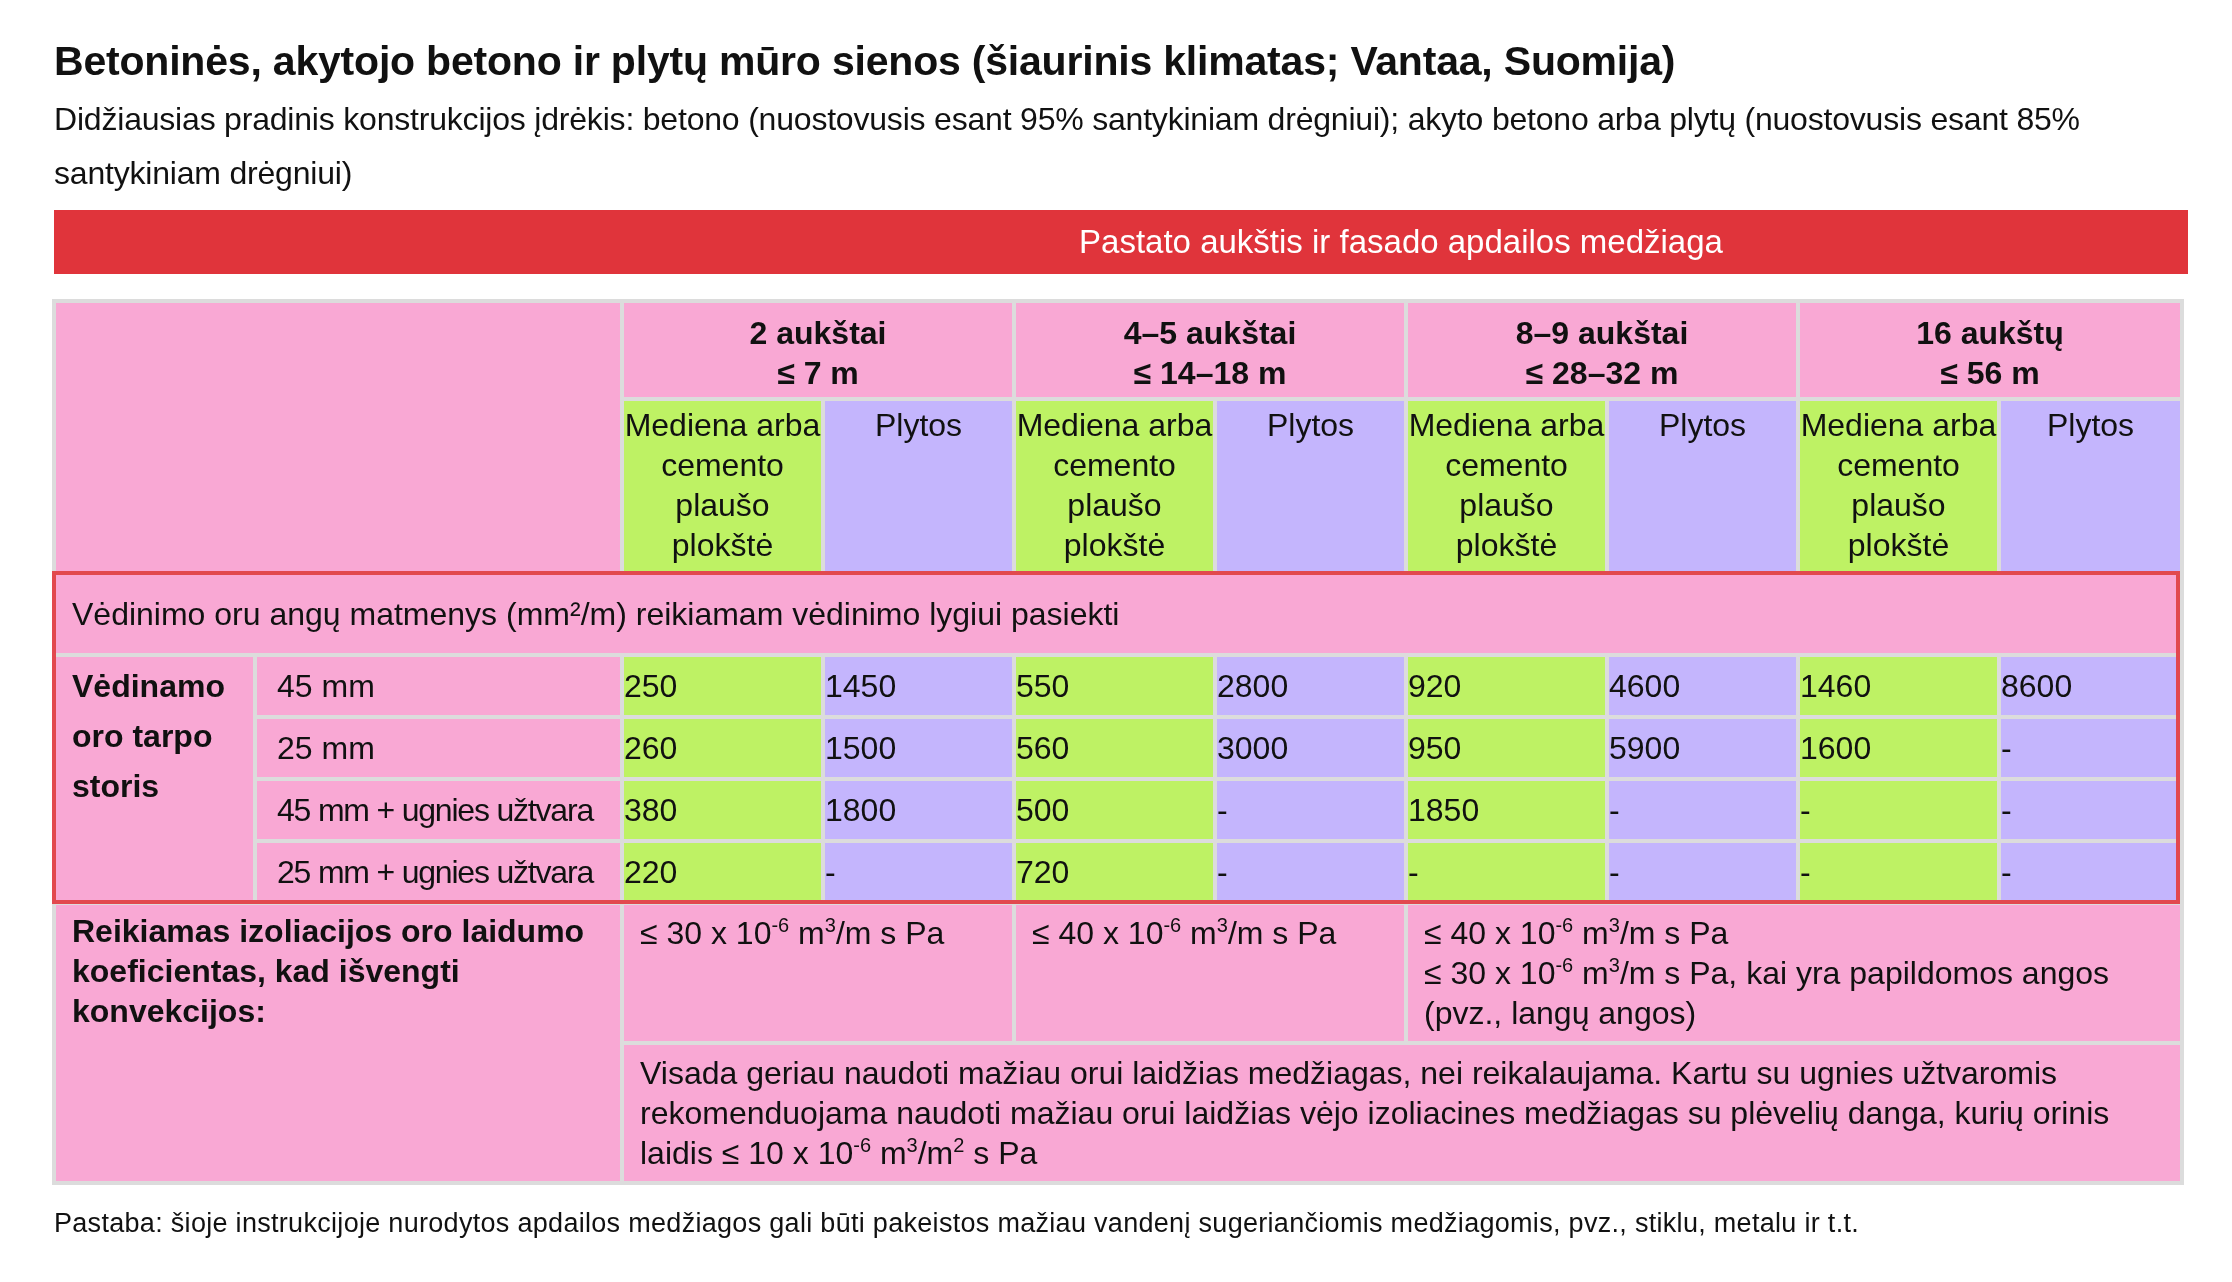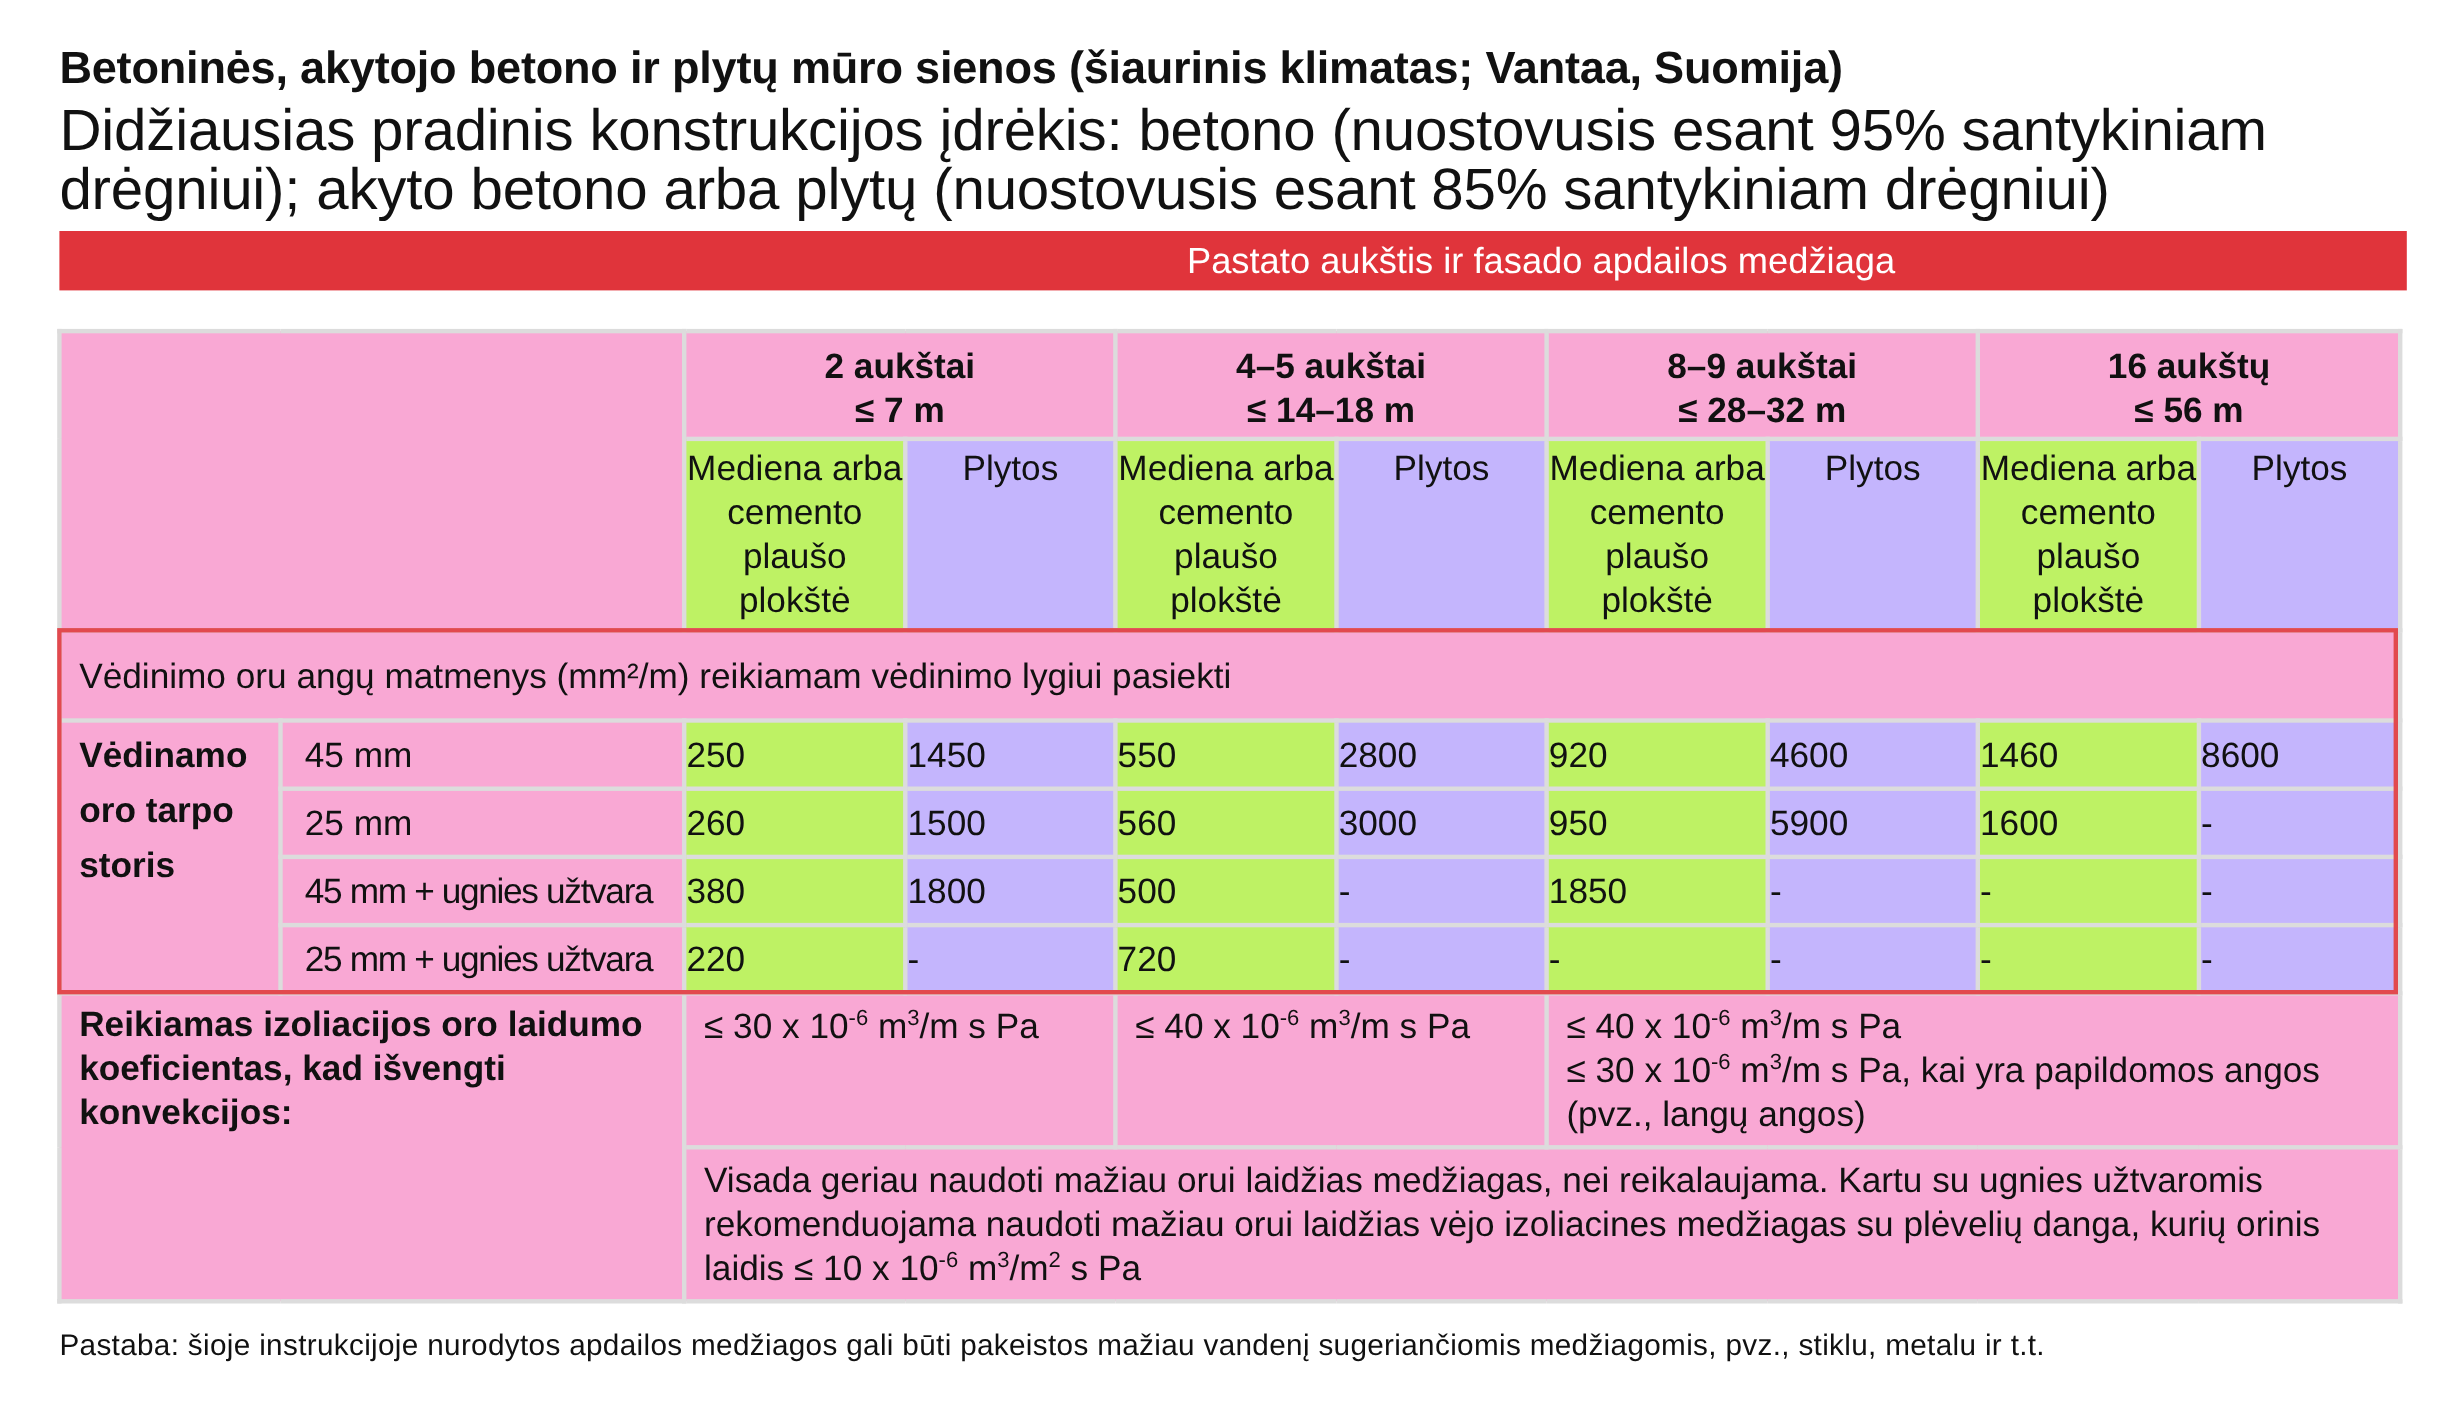--- a/index.html
+++ b/index.html
@@ -1,20 +1,20 @@
 <!DOCTYPE html>
 <html><head>
 <meta charset="utf-8">
 <style>
   html, body { margin: 0; padding: 0; background: #ffffff; }
   body { width: 2232px; height: 1282px; position: relative; overflow: hidden;
          font-family: "Liberation Sans", "DejaVu Sans", sans-serif; color: #111; }
   .title { position: absolute; left: 54px; top: 38px; font-size: 41px; font-weight: bold; white-space: nowrap; letter-spacing: -0.2px; }
-  .subtitle { position: absolute; left: 54px; top: 92px; width: 2140px; font-size: 53px; line-height: 54px; letter-spacing: -0.2px; }
-  .redbar { position: absolute; left: 54px; top: 210px; width: 2134px; height: 54px; background: #e0343b;
+  .subtitle { position: absolute; left: 54px; top: 92px; width: 2140px; font-size: 32px; line-height: 54px; letter-spacing: -0.2px; }
+  .redbar { position: absolute; left: 54px; top: 210px; width: 2134px; height: 64px; background: #e0343b;
             color: #fff; font-size: 33px; display: flex; align-items: center; justify-content: center; box-sizing: border-box; padding-left: 560px; }
   table.main { position: absolute; left: 52px; top: 299px; width: 2128px; border-collapse: collapse; table-layout: fixed; }
   table.main td { border: 4px solid #dcdcdc; box-sizing: border-box; font-size: 32px; vertical-align: top; padding: 0; }
   .grp { text-align: center; font-weight: bold; line-height: 40px; padding-top: 10px !important; height: 98px; }
   .sub { text-align: center; line-height: 40px; height: 174px; padding-top: 4px !important; }
   .g1 { background: #bef264; }
   .g2 { background: #c4b5fd; }
   .wht { background: #f9a8d4; }
   .sect { font-weight: normal; height: 82px; vertical-align: middle !important; padding-left: 16px !important; }
   .lbl { font-weight: bold; line-height: 50px; padding: 4px 0 0 16px !important; }

